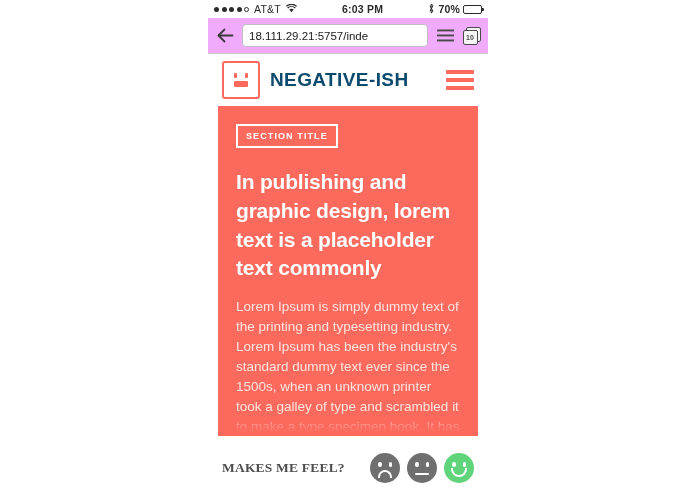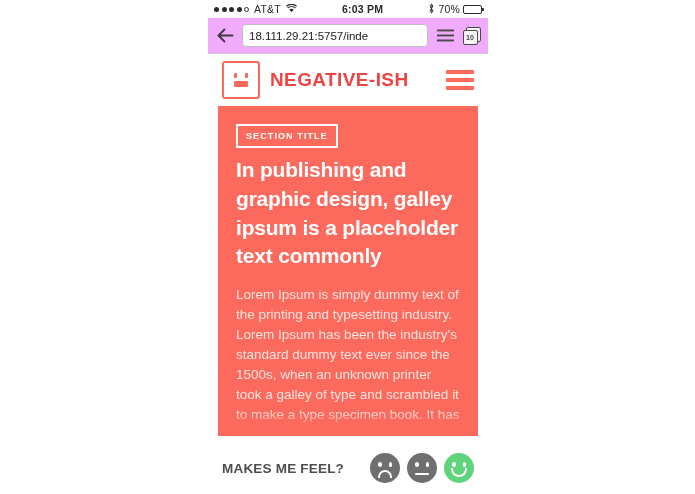--- a/index.html
+++ b/index.html
@@ -73,20 +73,21 @@
     text-align: center;
     font-weight: bold;
     font-size: 10.5px;
   }
   .sb-right {
     flex: 0 0 auto;
     display: flex;
     align-items: center;
     gap: 3px;
     font-size: 10.5px;
+    font-weight: bold;
   }
   .battery {
     width: 19px;
     height: 9px;
     border: 1px solid #2b2b2b;
     border-radius: 2px;
     position: relative;
     box-sizing: border-box;
     padding: 1px;
   }
@@ -218,21 +219,21 @@
     bottom: 3px;
     left: 3px;
     right: 3px;
     height: 6px;
     background: #fc6a5d;
     border-radius: 1px;
   }
   .brand {
     font-size: 19px;
     font-weight: bold;
-    color: #ef4444;
+    color: #0c4a6e;
     letter-spacing: 0.4px;
     flex: 1 1 auto;
   }
   .hamburger {
     width: 28px;
     height: 22px;
     flex: 0 0 auto;
     display: flex;
     flex-direction: column;
     justify-content: center;
@@ -255,21 +256,21 @@
     position: relative;
   }
   .section-tag {
     display: inline-block;
     border: 2px solid #ffffff;
     color: #ffffff;
     font-size: 9px;
     font-weight: bold;
     letter-spacing: 1.1px;
     padding: 5px 8px;
-    margin-bottom: 8px;
+    margin-bottom: 20px;
   }
   .hero-title {
     color: #ffffff;
     font-size: 21px;
     font-weight: bold;
     line-height: 1.37;
     margin: 0 0 14px 0;
     letter-spacing: -0.2px;
   }
   .hero-body {
@@ -293,20 +294,21 @@
     left: 0;
     bottom: 0;
     width: 280px;
     height: 52px;
     background: #ffffff;
     display: flex;
     align-items: center;
     padding: 0 14px;
     box-sizing: border-box;
     gap: 0;
+    font-family: Liberation Serif, serif;
   }
   .feedback-label {
     font-size: 13.5px;
     font-weight: bold;
     color: #4e4e4e;
     letter-spacing: 0.2px;
     flex: 1 1 auto;
   }
   .faces {
     display: flex;
@@ -438,21 +440,21 @@
       <div class="brand">NEGATIVE-ISH</div>
       <div class="hamburger">
         <span></span>
           <span></span>
           <span></span>
       </div>
     </div>
 
     <div class="hero">
       <div class="section-tag">SECTION TITLE</div>
-      <h1 class="hero-title">In publishing and graphic design, galley ipsum is a placeholder text commonly</h1>
+      <h1 class="hero-title">In publishing and graphic design, lorem text is a placeholder text commonly</h1>
       <p class="hero-body">Lorem Ipsum is simply dummy text of the printing and typesetting industry. Lorem Ipsum has been the industry's standard dummy text ever since the 1500s, when an unknown printer took a galley of type and scrambled it to make a type specimen book. It has survived not</p>
       <div class="hero-fade"></div>
     </div>
 
     <div class="feedback">
       <div class="feedback-label">MAKES ME FEEL?</div>
       <div class="faces">
         <div class="face">
           <span class="e l"></span>
             <span class="e r"></span>

